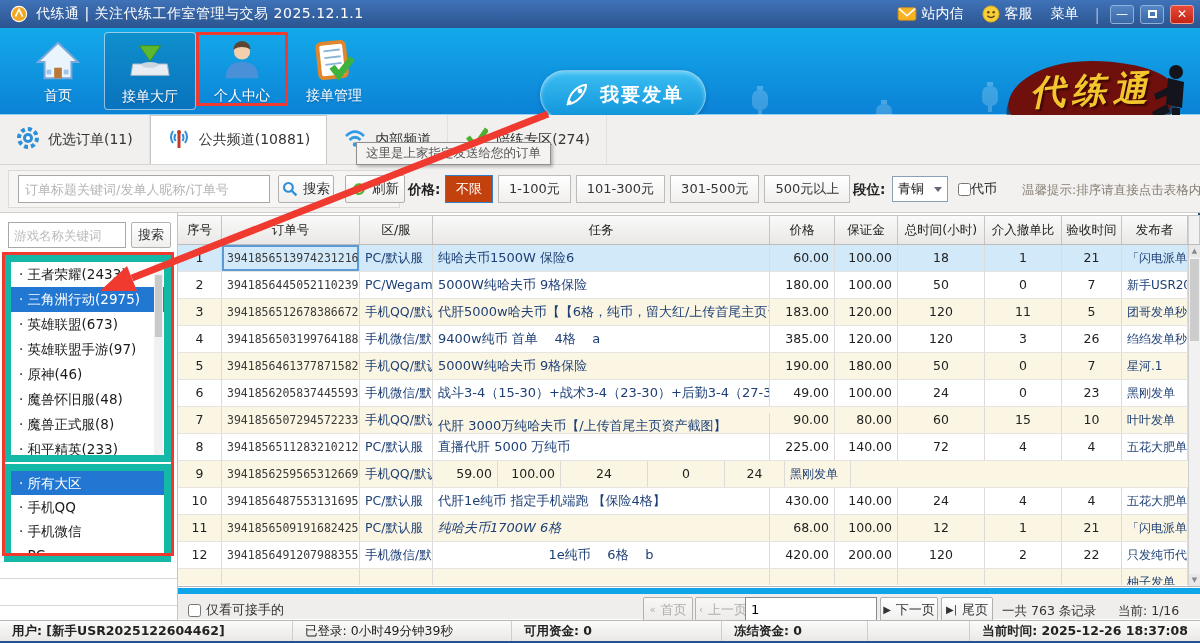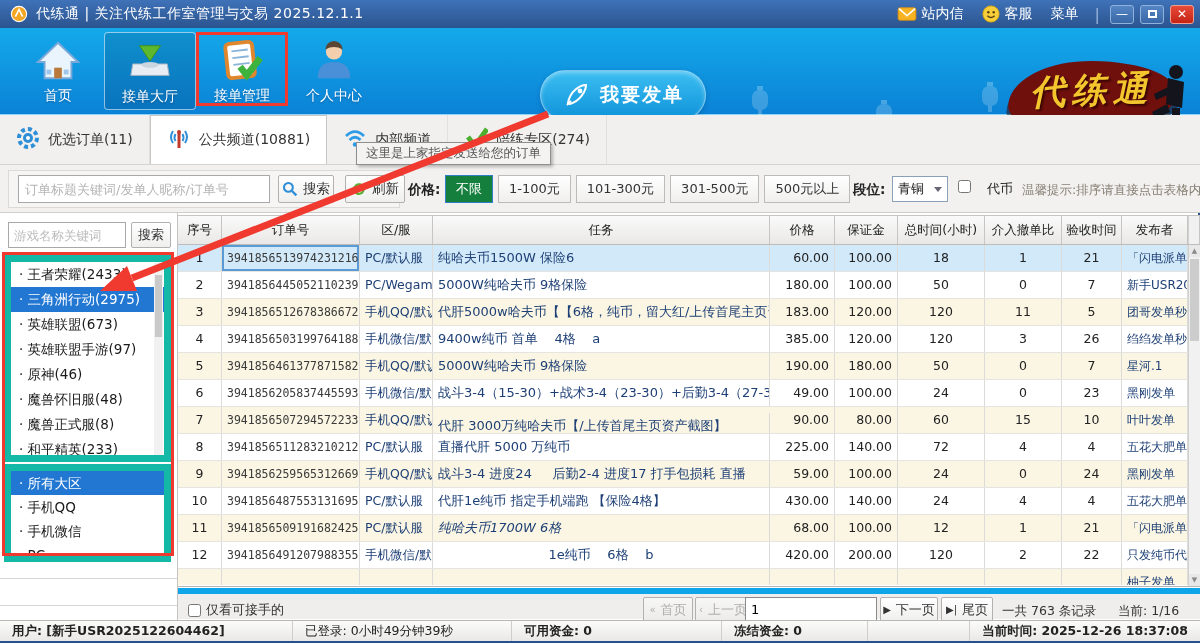--- a/index.html
+++ b/index.html
@@ -64,25 +64,25 @@
     font-size:13px; color:#333; background:#fff; }
   .order-search::placeholder { color:#b5b5b5; }
   .btn { background:linear-gradient(#fff,#efefee); border:1px solid #b3b1af; border-radius:2px; font-size:13.5px; color:#333;
     display:flex; align-items:center; justify-content:center; gap:5px; cursor:pointer; }
   .search-btn { position:absolute; left:278px; top:10px; width:56px; height:28px; }
   .refresh-btn { position:absolute; left:345px; top:10px; width:60px; height:28px; }
   .flabel { position:absolute; top:16px; font-size:13.5px; font-weight:bold; color:#222; }
   .price-wrap { position:absolute; left:445px; top:10px; display:flex; gap:5px; }
   .price-btn { height:28px; padding:0 10px; display:flex; align-items:center; font-size:13px; color:#333;
     background:linear-gradient(#fff,#f0efee); border:1px solid #bdbbb9; cursor:pointer; }
-  .price-btn.sel { background:#15803d; border-color:#2f7ec6; color:#fff; }
+  .price-btn.sel { background:#c2410c; border-color:#2f7ec6; color:#fff; }
   .rank-dd { position:absolute; left:892px; top:11px; width:56px; height:26px; background:#fff; border:1px solid #8aa0b8;
     font-size:13px; color:#222; display:flex; align-items:center; justify-content:space-between; padding:0 5px; cursor:pointer; }
   .dd-arrow { width:0; height:0; border-left:4px solid transparent; border-right:4px solid transparent; border-top:5px solid #667; }
-  .cb-wrap { position:absolute; display:flex; align-items:flex-start; gap:16px; font-size:13px; color:#222; cursor:pointer; }
+  .cb-wrap { position:absolute; display:flex; align-items:center; gap:0; font-size:13px; color:#222; cursor:pointer; }
   .hint { position:absolute; left:1022px; top:17px; font-size:12.5px; color:#877e72; white-space:nowrap; }
 
   
   .sidebar { position:absolute; left:0; top:213px; width:178px; height:407px; background:#fff; border-right:1px solid #c6c4c2; }
   .game-search { position:absolute; left:8px; top:9px; width:118px; height:26px; border:1px solid #a8a8a8; padding:0 5px;
     font-size:12.5px; color:#333; }
   .game-search::placeholder { color:#bbb; }
   .side-search-btn { position:absolute; left:131px; top:9px; width:40px; height:26px; font-size:13px; }
   .side-list { position:absolute; left:4px; width:167px; background:#fff; border:7px solid #14b8a6; overflow:hidden; }
   .list-games { top:42px; height:207px; }
@@ -198,35 +198,35 @@
         <div class="nav-item active">
           <div class="nav-ico"><svg viewBox="0 0 48 48">
               <polygon points="13,7 35,7 24,23" fill="#5cb82e" stroke="#3f8f1c"></polygon>
               <path d="M6 26 h36 l2 12 h-40 z" fill="#e7edf2" stroke="#9fb2c2"></path>
               <ellipse cx="24" cy="27" rx="9" ry="3" fill="#c9d6e0"></ellipse>
             </svg></div>
           <div class="nav-label">接单大厅</div>
         </div>
         <div class="nav-item">
           <div class="nav-ico"><svg viewBox="0 0 48 48">
+              <circle cx="24" cy="14" r="8.5" fill="#f3cfae"></circle>
+              <path d="M15 12 a9 9 0 0 1 18 0 q-9 -5 -18 0" fill="#5a4632"></path>
+              <path d="M7 42 q0 -17 17 -17 q17 0 17 17 z" fill="#4a90d9"></path>
+            </svg></div>
+          <div class="nav-label">个人中心</div>
+        </div>
+        <div class="nav-item">
+          <div class="nav-ico"><svg viewBox="0 0 48 48">
               <rect x="8" y="5" width="28" height="36" rx="4" fill="#fff" stroke="#e0862c" stroke-width="4" transform="rotate(-6 22 23)"></rect>
               <line x1="13" y1="14" x2="30" y2="12" stroke="#8ab4d8" stroke-width="2"></line>
               <line x1="14" y1="21" x2="31" y2="19" stroke="#8ab4d8" stroke-width="2"></line>
               <line x1="15" y1="28" x2="32" y2="26" stroke="#8ab4d8" stroke-width="2"></line>
               <path d="M22 30 l7 9 14 -18" stroke="#3db23d" stroke-width="7" fill="none"></path>
             </svg></div>
           <div class="nav-label">接单管理</div>
-        </div>
-        <div class="nav-item">
-          <div class="nav-ico"><svg viewBox="0 0 48 48">
-              <circle cx="24" cy="14" r="8.5" fill="#f3cfae"></circle>
-              <path d="M15 12 a9 9 0 0 1 18 0 q-9 -5 -18 0" fill="#5a4632"></path>
-              <path d="M7 42 q0 -17 17 -17 q17 0 17 17 z" fill="#4a90d9"></path>
-            </svg></div>
-          <div class="nav-label">个人中心</div>
         </div>
       </div>
     <div class="lantern" style="left:752px; top:62px;"></div>
     <div class="lantern" style="left:876px; top:76px;"></div>
     <div class="lantern" style="left:982px; top:58px;"></div>
     <div class="publish-btn">
       <svg width="28" height="28" viewBox="0 0 28 28">
         <path d="M6 22 C8 10 18 4 24 4 C24 10 18 20 8 23 Z" fill="none" stroke="#fff" stroke-width="2"></path>
         <circle cx="18" cy="10" r="2.4" fill="#fff"></circle>
         <path d="M5 24 l4 -4" stroke="#fff" stroke-width="2"></path>
@@ -459,21 +459,20 @@
           <div class="td c5" style="width: 63px; text-align: right;">140.00</div>
           <div class="td c6" style="width: 87px; text-align: center;">72</div>
           <div class="td c7" style="width: 77px; text-align: center;">4</div>
           <div class="td c8" style="width: 60px; text-align: center;">4</div>
           <div class="td c9" style="width: 66px; text-align: left;">五花大肥单</div>
         </div>
         <div class="tr odd">
           <div class="td c0" style="width: 44px; text-align: center;">9</div>
           <div class="td c1" style="width: 138px; text-align: center;">39418562595653126695</div>
           <div class="td c2" style="width: 73px; text-align: left;">手机QQ/默认服</div>
-          <div class="td c3" style="width: 337px; text-align: left;">战斗3-4 进度24     后勤2-4 进度17 打手包损耗 直播</div>
           <div class="td c4" style="width: 65px; text-align: right;">59.00</div>
           <div class="td c5" style="width: 63px; text-align: right;">100.00</div>
           <div class="td c6" style="width: 87px; text-align: center;">24</div>
           <div class="td c7" style="width: 77px; text-align: center;">0</div>
           <div class="td c8" style="width: 60px; text-align: center;">24</div>
           <div class="td c9" style="width: 66px; text-align: left;">黑刚发单</div>
         </div>
         <div class="tr">
           <div class="td c0" style="width: 44px; text-align: center;">10</div>
           <div class="td c1" style="width: 138px; text-align: center;">39418564875531316951</div>

